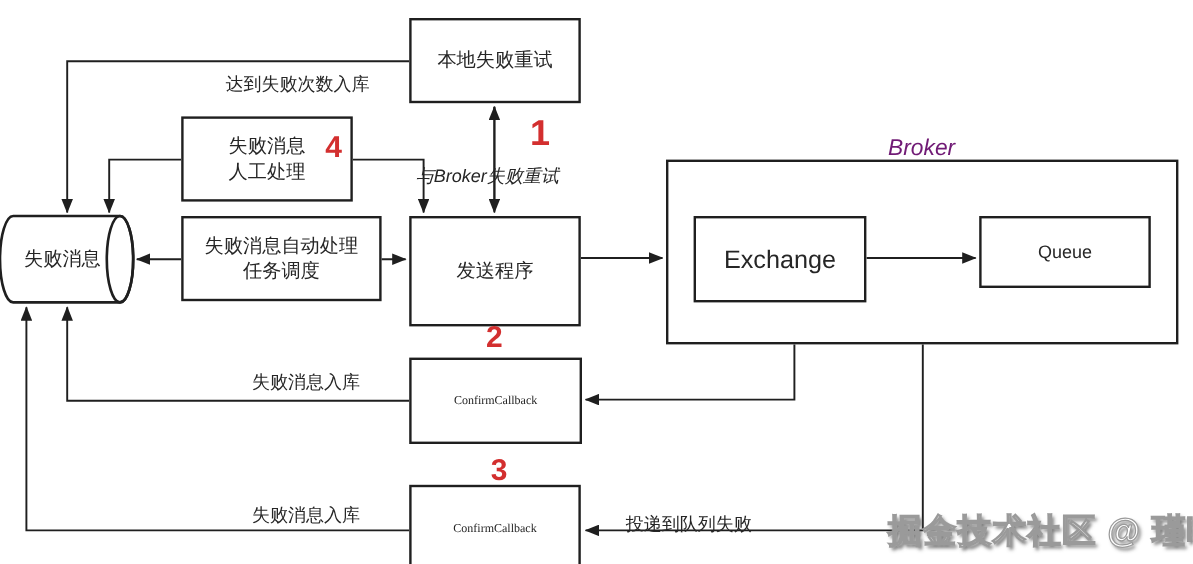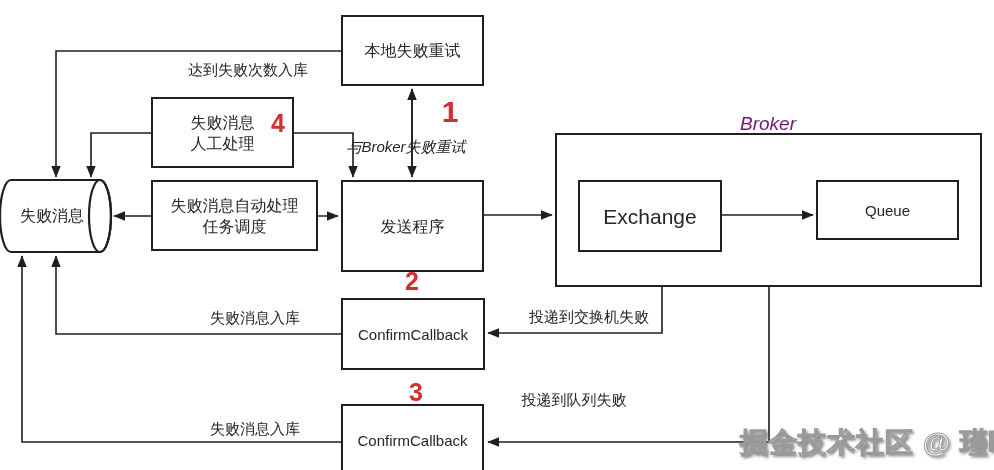--- a/index.html
+++ b/index.html
@@ -11,21 +11,21 @@
   }
   #stage{position:absolute;inset:0;width:994px;height:470px;}
   svg.wires{position:absolute;left:0;top:0;width:994px;height:470px;}
   .node{
     position:absolute;box-sizing:border-box;
     border:2px solid #1f1f1f;background:#ffffff;
     display:flex;flex-direction:column;align-items:center;justify-content:center;
     font-size:16px;line-height:21px;text-align:left;color:#262626;
   }
   .container-node{background:transparent;}
-  .mono{font-family:Liberation Sans, sans-serif;font-size:15px;white-space:nowrap;}
+  .mono{font-family:Liberation Serif, serif;font-size:10px;white-space:nowrap;}
   .edge-label{
     position:absolute;transform:translateX(-50%);
     font-size:15px;white-space:nowrap;color:#262626;
   }
   .plain-label{
     position:absolute;transform:translateX(-50%);
     font-size:19px;white-space:nowrap;color:#701a75;font-style:italic;
   }
   .cyl-label{
     position:absolute;left:4px;top:206px;width:96px;text-align:center;
@@ -114,22 +114,21 @@
   <div class="node" style="left:341px;top:404px;width:143px;height:72px;">
     <span class="mono">ConfirmCallback</span>
   </div>
 
   <div class="cyl-label">失败消息</div>
 
   <div class="edge-label" style="left:248px;top:41px;margin-top:20px;">达到失败次数入库</div>
   <div class="edge-label" style="left:406px;top:138px;font-style:italic;">与Broker失败重试</div>
   <div class="edge-label" style="left:255px;top:309px;">失败消息入库</div>
   <div class="edge-label" style="left:255px;top:420px;">失败消息入库</div>
-  <div class="edge-label" style="left:589px;top:308px;">投递到交换机失败</div>
-  <div class="edge-label" style="left:574px;top:391px;">投递到队列失败</div>
+  <div class="edge-label" style="left:574px;top:428px;">投递到队列失败</div>
 
   <div class="step step1" style="left:450px;top:97px;">1</div>
   <div class="step" style="left:412px;top:269px;">2</div>
   <div class="step" style="left:416px;top:380px;">3</div>
   <div class="step" style="left:278px;top:111px;">4</div>
 
   <div class="watermark">掘金技术社区 @ 瑾曦</div>
 
 </div>
 

